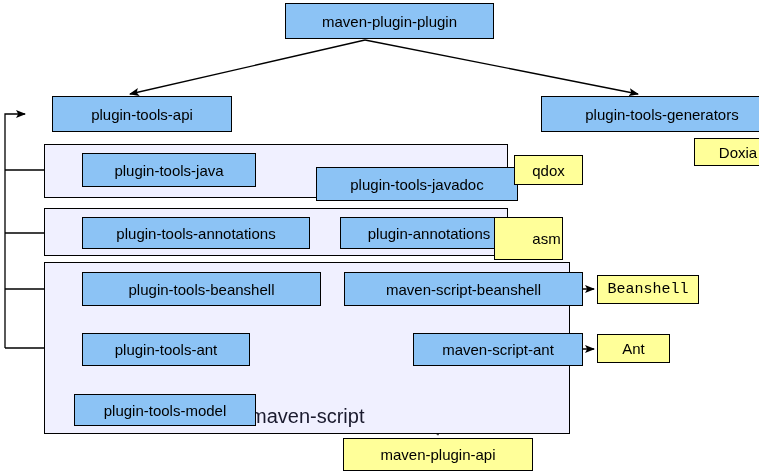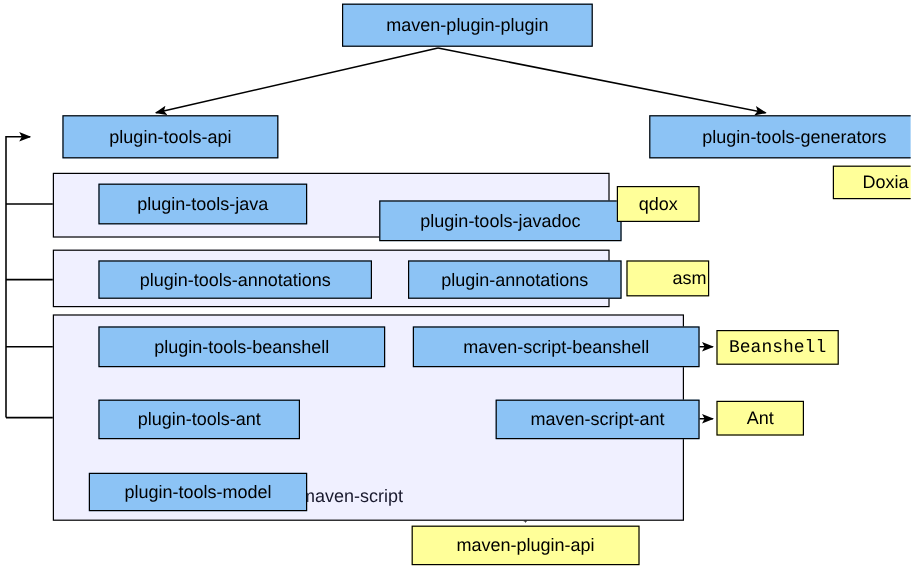--- a/index.html
+++ b/index.html
@@ -38,21 +38,21 @@
   .node.blue { background: #8CC3F5; margin-left: 24px; }
   .node.yellow { background: #FFFF99; }
   .group {
     position: absolute;
     box-sizing: border-box;
     border: 1px solid #000000;
     background: #F0F0FF;
   }
   .group-label {
     position: absolute;
-    font-size: 15px;
+    font-size: 20px;
     color: #1a1a2e;
     white-space: nowrap;
   }
 </style>
 </head>
 <body>
 
 <div id="canvas">
 
   <svg class="edges" viewBox="0 0 759 474" xmlns="http://www.w3.org/2000/svg">
@@ -122,21 +122,21 @@
   </div>
 
   <div class="node blue" style="left:58px; top:217px; width:228px; height:32px;">
     <span>plugin-tools-annotations</span>
   </div>
 
   <div class="node blue" style="left:316px; top:217px; width:178px; height:32px;">
     <span>plugin-annotations</span>
   </div>
 
-  <div class="node yellow" style="left:522px; top:217px; width:69px; height:30px;padding-left:36px;">
+  <div class="node yellow" style="left:494px; top:217px; width:69px; height:43px;padding-left:36px;">
     <span>asm</span>
   </div>
 
   <div class="node blue" style="left:58px; top:272px; width:239px; height:34px;">
     <span>plugin-tools-beanshell</span>
   </div>
 
   <div class="node blue" style="left:320px; top:272px; width:239px; height:34px;">
     <span>maven-script-beanshell</span>
   </div>

